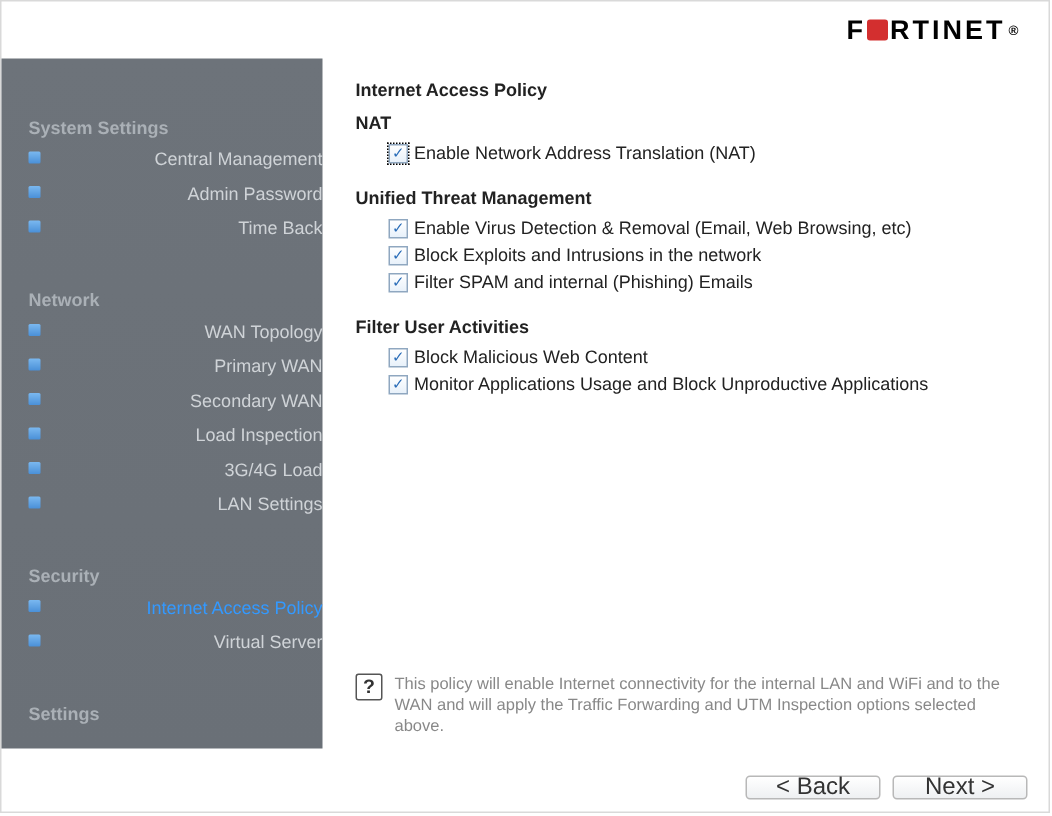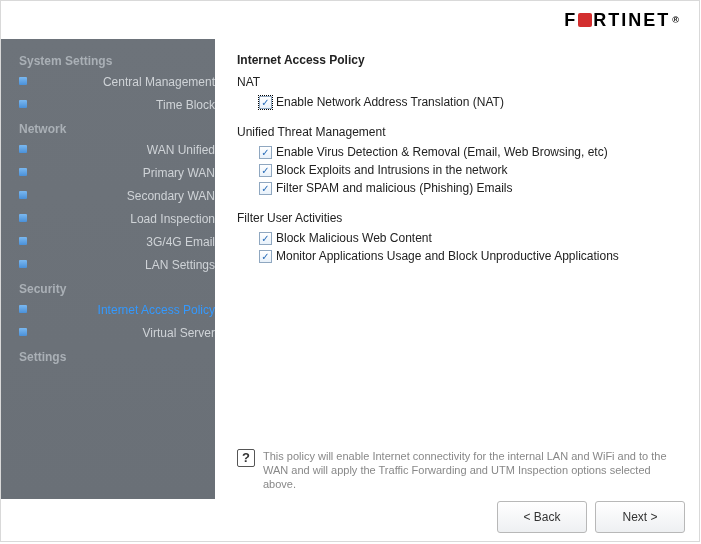--- a/index.html
+++ b/index.html
@@ -57,20 +57,21 @@
     width: 214px;
     background: linear-gradient(to bottom, #6d737a 0%, #6a7077 100%);
     padding-top: 10px;
     padding-left: 18px;
   }
   .sidebar .group {
     color: #aab0b6;
     font-weight: bold;
     font-size: 12px;
     padding: 5px 0 3px 0;
+    margin-top: 24px;
   }
   .sidebar .item {
     color: #cfd3d7;
     font-size: 12px;
     padding: 3px 0 3px 14px;
     position: relative;
     cursor: pointer;
     line-height: 17px;
     text-align: right;
   }
@@ -93,21 +94,21 @@
     color: #222;
     position: relative;
   }
   .main h1 {
     font-size: 12px;
     font-weight: bold;
     margin-bottom: 8px;
   }
   .section-title {
     font-size: 12px;
-    font-weight: normal;
+    font-weight: bold;
     margin-top: 14px;
     margin-bottom: 4px;
   }
   .checkbox-row {
     display: flex;
     align-items: center;
     padding: 2px 0 2px 22px;
     font-size: 12px;
     color: #222;
   }
@@ -155,25 +156,25 @@
   }
   .button-bar {
     position: absolute;
     bottom: 8px;
     right: 14px;
     display: flex;
     gap: 8px;
   }
   .btn {
     min-width: 90px;
-    height: 32px;
+    height: 16px;
     border: 1px solid #b8b8b8;
     border-radius: 3px;
     background: linear-gradient(#ffffff,#eef0f2);
-    font-size: 12px;
+    font-size: 16px;
     color: #333;
     display: flex;
     align-items: center;
     justify-content: center;
     cursor: pointer;
   }
 </style>
 </head>
 <body>
 
@@ -185,28 +186,29 @@
       <span>RTINET</span>
       <span class="logo-tm">®</span>
     </div>
   </div>
 
   <div class="body">
     <div class="sidebar">
 
       <div class="group">System Settings</div>
       <div class="item">Central Management</div>
-      <div class="item">Time Block</div>
+      <div class="item">Admin Password</div>
+      <div class="item">Time Back</div>
 
       <div class="group">Network</div>
-      <div class="item">WAN Unified</div>
+      <div class="item">WAN Topology</div>
       <div class="item">Primary WAN</div>
       <div class="item">Secondary WAN</div>
       <div class="item">Load Inspection</div>
-      <div class="item">3G/4G Email</div>
+      <div class="item">3G/4G Load</div>
       <div class="item">LAN Settings</div>
 
       <div class="group">Security</div>
       <div class="item active">Internet Access Policy</div>
       <div class="item">Virtual Server</div>
 
       <div class="group">Settings</div>
     </div>
 
     <div class="main">
@@ -222,21 +224,21 @@
       <div class="checkbox-row">
         <span class="chk">✓</span>
         <span>Enable Virus Detection &amp; Removal (Email, Web Browsing, etc)</span>
       </div>
       <div class="checkbox-row">
         <span class="chk">✓</span>
         <span>Block Exploits and Intrusions in the network</span>
       </div>
       <div class="checkbox-row">
         <span class="chk">✓</span>
-        <span>Filter SPAM and malicious (Phishing) Emails</span>
+        <span>Filter SPAM and internal (Phishing) Emails</span>
       </div>
 
       <div class="section-title">Filter User Activities</div>
       <div class="checkbox-row">
         <span class="chk">✓</span>
         <span>Block Malicious Web Content</span>
       </div>
       <div class="checkbox-row">
         <span class="chk">✓</span>
         <span>Monitor Applications Usage and Block Unproductive Applications</span>

